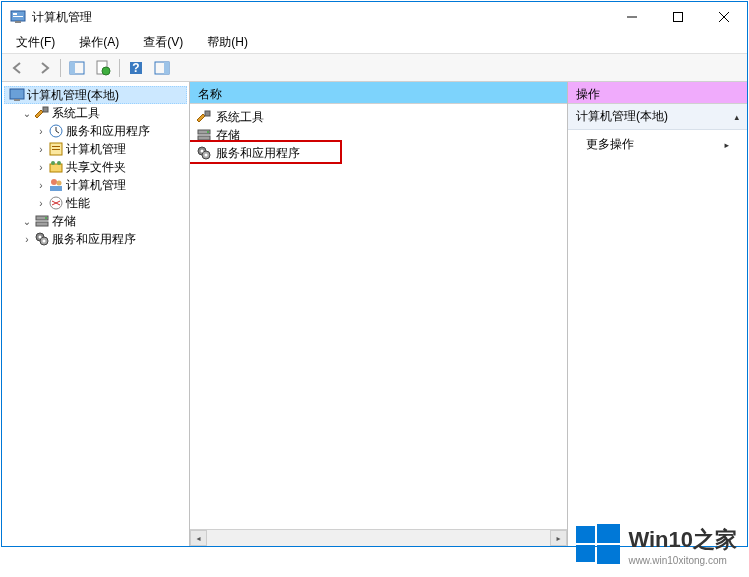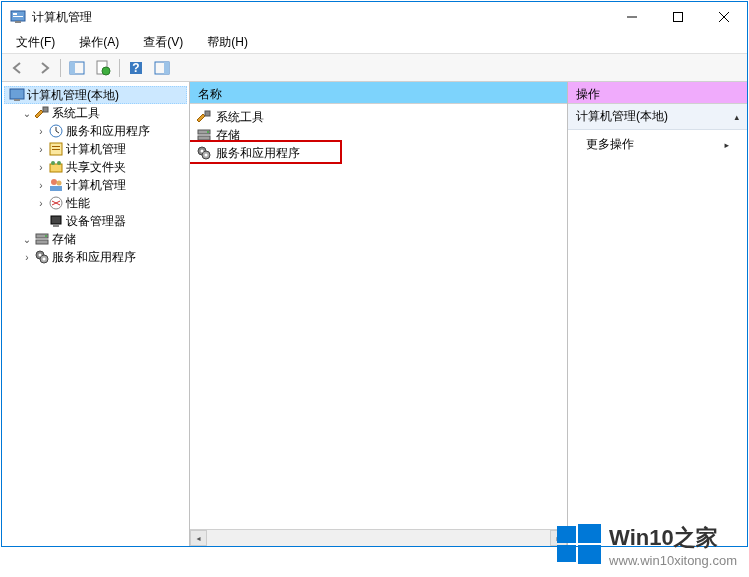--- a/index.html
+++ b/index.html
@@ -34,21 +34,21 @@
 .scroll-btn { width: 17px; background: #e8e8e8; border: 1px solid #ccc; display: flex; align-items: center; justify-content: center; font-size: 8px; color: #555; }
 .scroll-track { flex: 1; }
 .right-pane { width: 179px; display: flex; flex-direction: column; }
 .rp-header { height: 22px; border-bottom: 1px solid #d0d0d0; display: flex; align-items: flex-end; padding-left: 8px; background: #f0abfc; }
 .rp-group { background: #eef3fa; padding: 4px 8px; border-bottom: 1px solid #d8e0ea; display: flex; align-items: center; justify-content: space-between; }
 .rp-item { padding: 6px 18px; display: flex; align-items: center; justify-content: space-between; }
 .tri { font-size: 9px; color: #333; }
 .watermark { position: absolute; right: 12px; bottom: 8px; display: flex; align-items: center; gap: 8px; }
 .wm-text { text-align: left; }
 .wm-text .t { font-size: 22px; font-weight: 600; color: #333; }
-.wm-text .d { font-size: 13px; color: #888; }
+.wm-text .d { font-size: 10px; color: #888; }
 .wm-logo svg { width: 44px; height: 44px; }
 </style>
 </head>
 <body>
 
 <div class="window">
 
   <div class="titlebar">
     <span class="ticon">
       <svg viewBox="0 0 16 16">
@@ -179,28 +179,20 @@
             </svg></span>
         <span>计算机管理</span>
       </div>
       <div class="tree-row ind3">
         <span class="twisty">›</span>
         <span class="ticon-sm"><svg viewBox="0 0 16 16">
               <circle cx="8" cy="8" r="6" fill="#fff" stroke="#888"></circle>
               <path d="M4 6 L12 10 M4 10 L12 6" stroke="#d03030"></path>
             </svg></span>
         <span>性能</span>
-      </div>
-      <div class="tree-row ind3">
-        <span class="twisty"></span>
-        <span class="ticon-sm"><svg viewBox="0 0 16 16">
-              <rect x="3" y="3" width="10" height="8" fill="#444" stroke="#000"></rect>
-              <rect x="5" y="12" width="6" height="2" fill="#888"></rect>
-            </svg></span>
-        <span>设备管理器</span>
       </div>
       <div class="tree-row ind2">
         <span class="twisty">⌄</span>
         <span class="ticon-sm"><svg viewBox="0 0 16 16">
               <rect x="2" y="3" width="12" height="4" fill="#a0a0a0" stroke="#555"></rect>
               <rect x="2" y="9" width="12" height="4" fill="#a0a0a0" stroke="#555"></rect>
               <circle cx="12" cy="5" r="1" fill="#3fae3f"></circle>
             </svg></span>
         <span>存储</span>
       </div>

